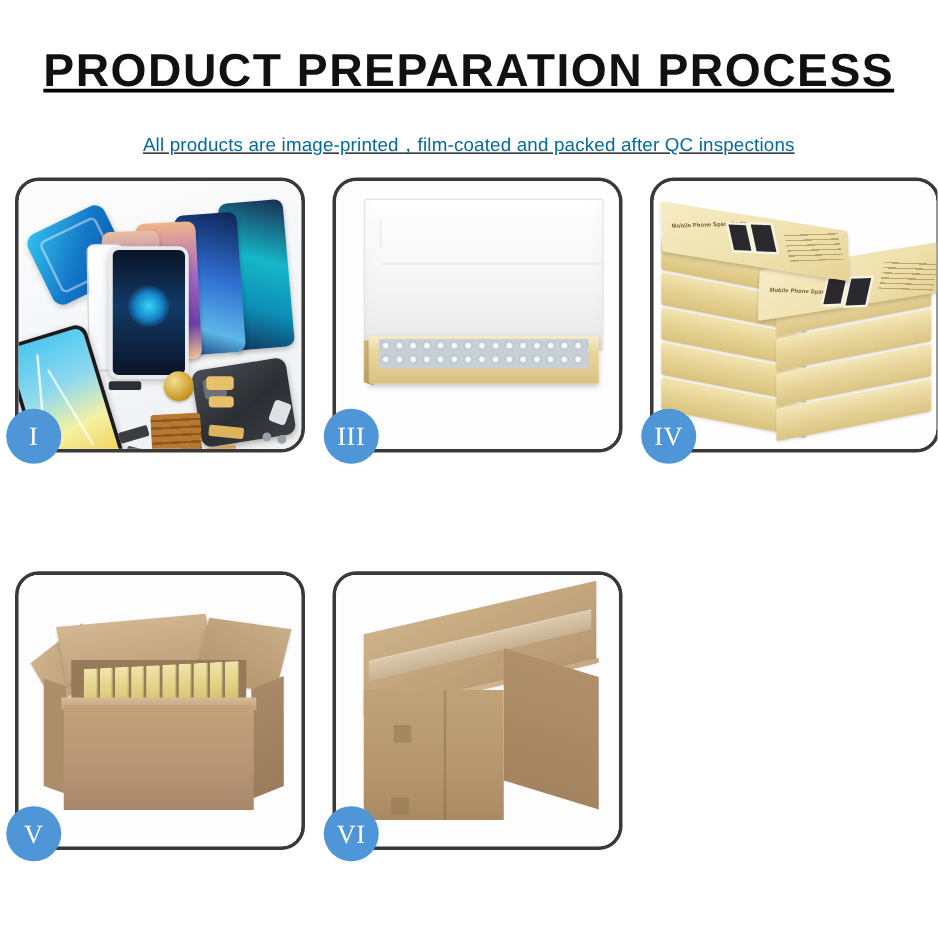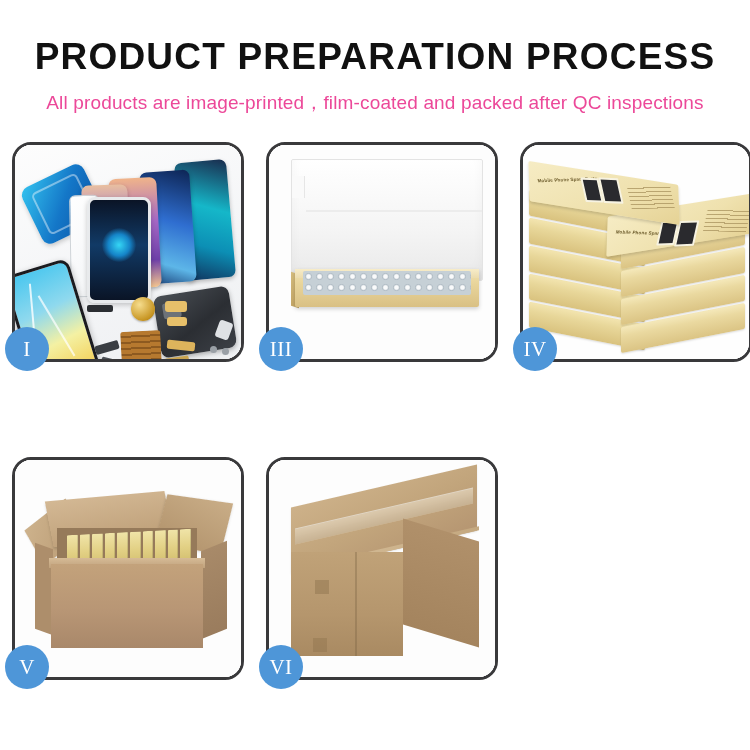--- a/index.html
+++ b/index.html
@@ -6,35 +6,35 @@
   body{
     width:750px;height:750px;
     background:#ffffff;
     font-family:"Liberation Sans", sans-serif;
     overflow:hidden;
     position:relative;
   }
   .page{position:relative;width:750px;height:750px;}
 
   
-  .header{position:absolute;left:0;top:0;width:750px;text-align:center;}
+  .header{position:absolute;left:0;top:0;width:750px;text-align:center;text-decoration:underline;}
   .title{
     margin:0;padding:0;
     font-size:37px;
     letter-spacing:1.2px;
     font-weight:700;
     color:#111111;
     line-height:1;
     padding-top:38px;
     white-space:nowrap;
   }
   .subtitle{
-    margin:0;padding:0;
-    font-size:19px;
-    color:#ec4899;
+    margin:16px;padding:0;
+    font-size:15px;
+    color:#0369a1;
     line-height:1;
     padding-top:18px;
     letter-spacing:.15px;
     white-space:nowrap;
   }
 
   
   .grid{
     position:absolute;
     left:12px;top:142px;

